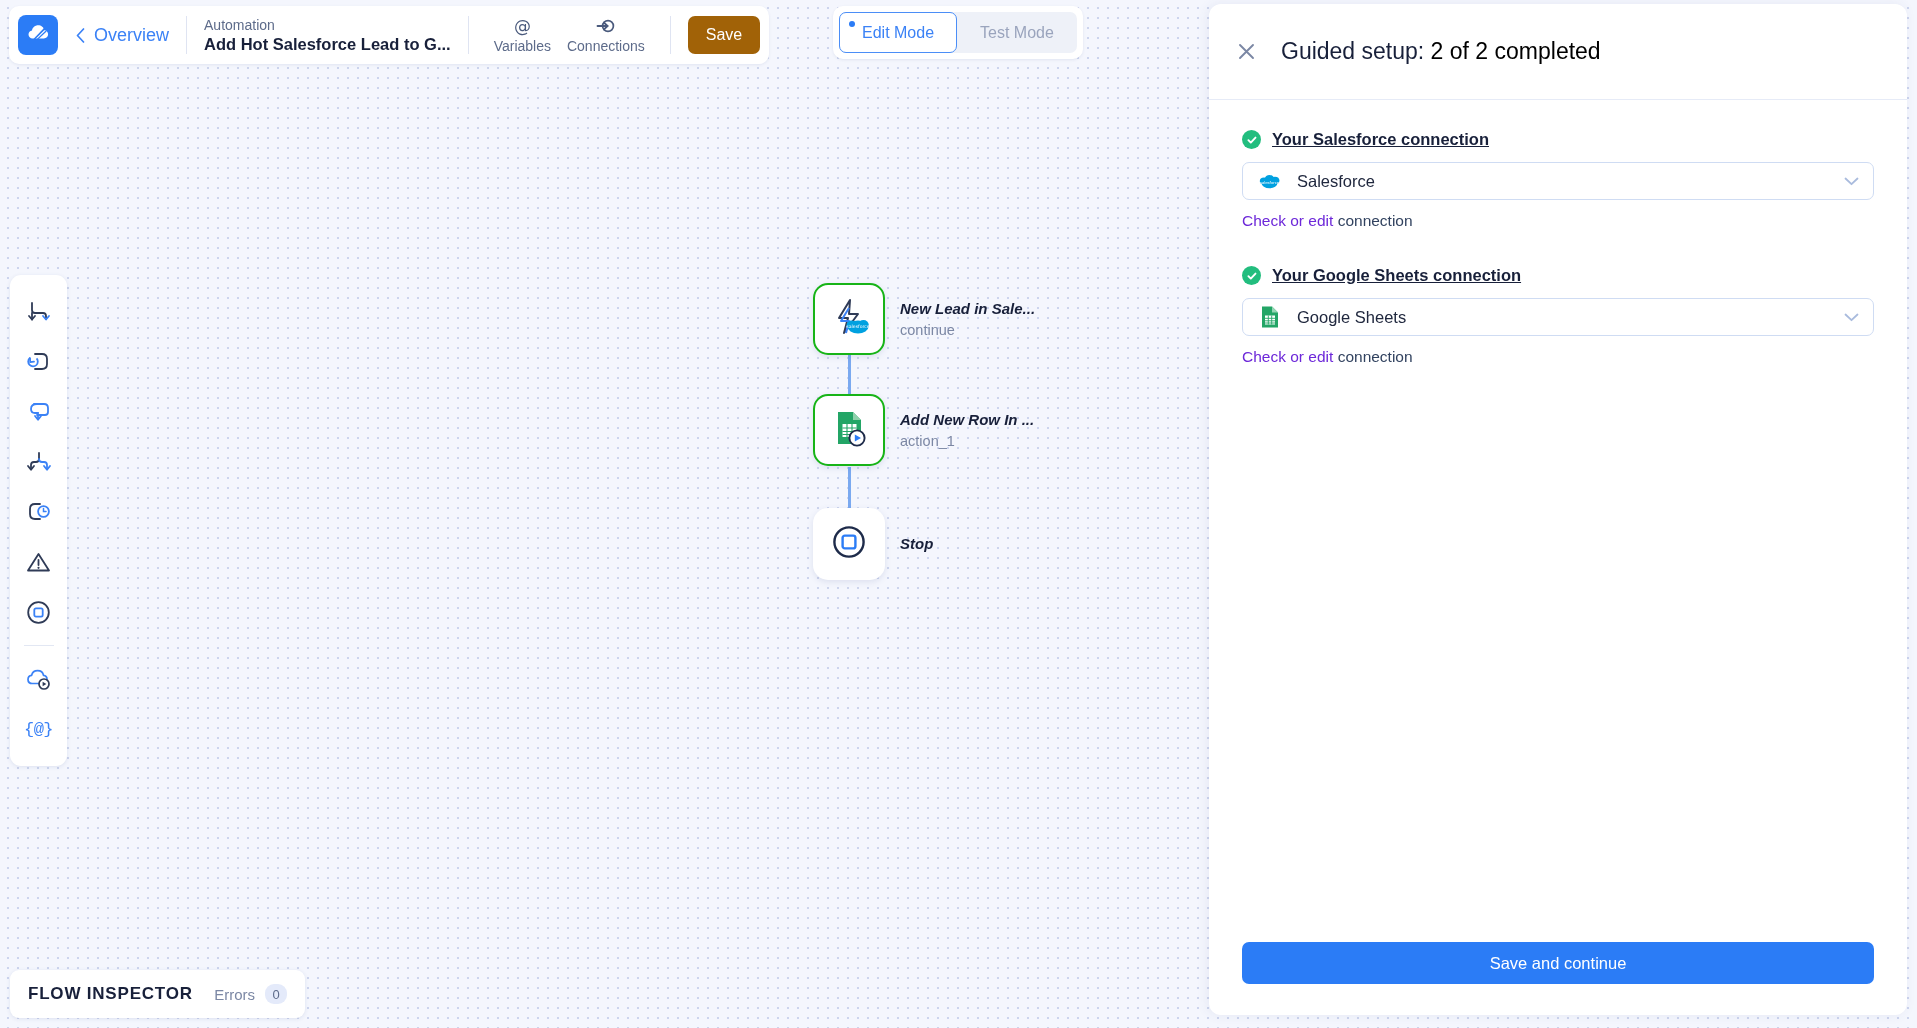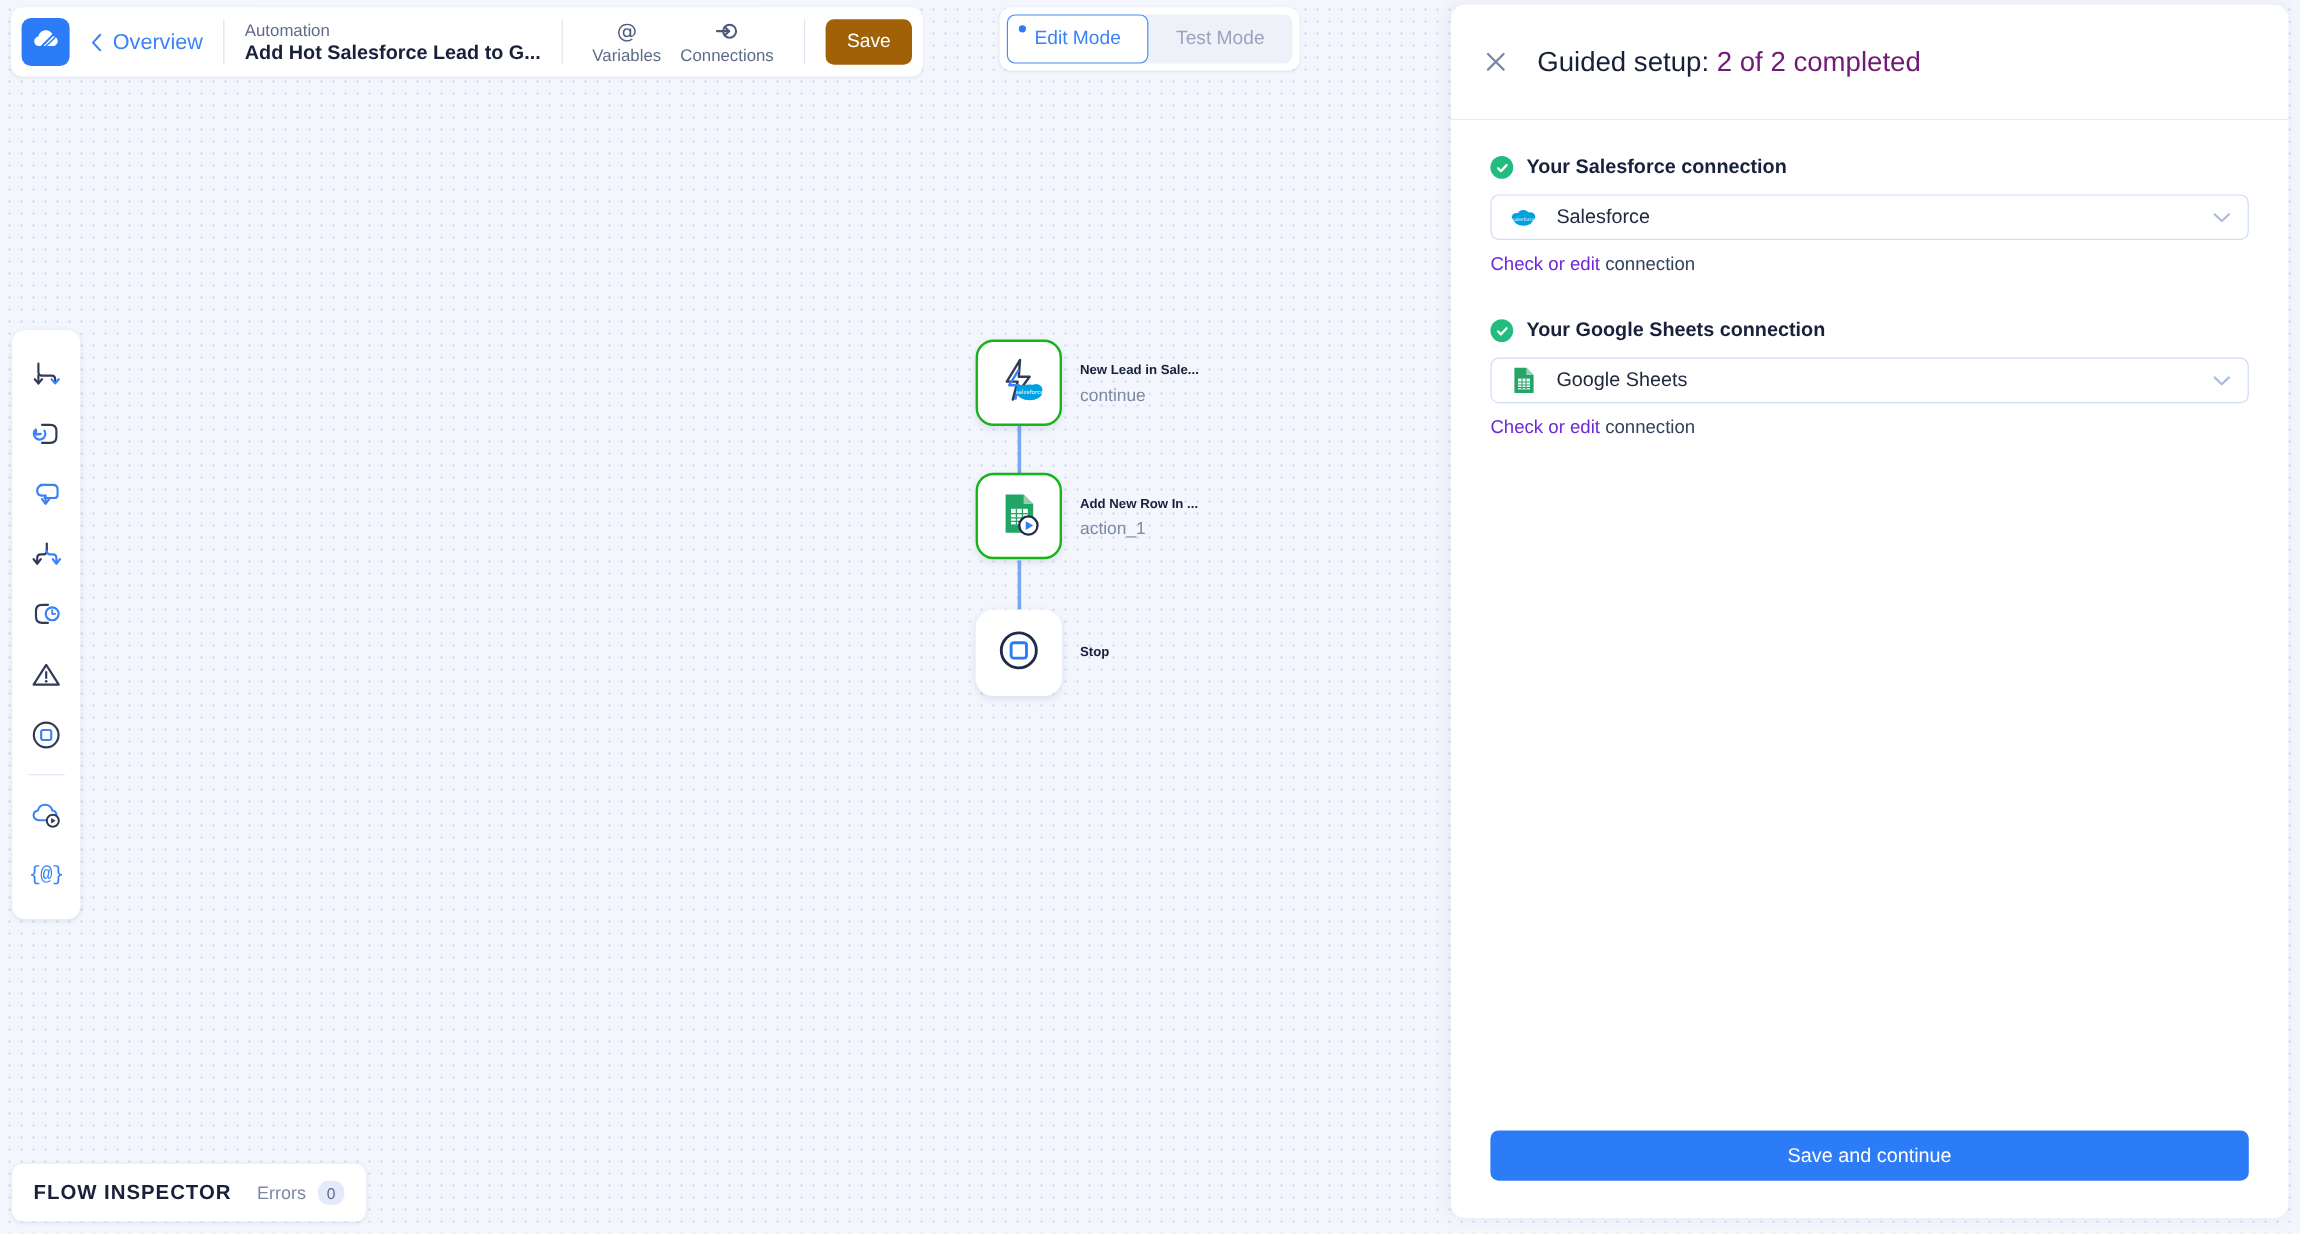--- a/index.html
+++ b/index.html
@@ -151,22 +151,22 @@
     cursor: pointer;
   }
   .node.sel { border: 2.5px solid #17b417; }
   .node-label {
     position: absolute;
     display: flex; flex-direction: column; justify-content: center;
     height: 72px;
     cursor: default;
   }
   .node-title {
-    font-size: 11px; font-weight: bold; color: #18203a;
-    line-height: 22px; white-space: nowrap;
+    font-size: 15px; font-weight: bold; color: #18203a;
+    line-height: 22px; white-space: nowrap; font-style: italic;
   }
   .node-sub { font-size: 14.5px; color: #7b87a4; line-height: 20px; }
   .edge {
     position: absolute;
     width: 2.5px;
     background: #7aa9f0;
   }
 
   
   .inspector {
@@ -210,32 +210,32 @@
     flex: 0 0 auto;
   }
   .close-x {
     width: 30px; height: 30px;
     display: flex; align-items: center; justify-content: center;
     cursor: pointer; color: #7b87a4; flex: 0 0 auto;
   }
   .panel-title {
     font-size: 23px; color: #18203a; margin-left: 20px; white-space: nowrap;
   }
-  .panel-title .muted { color: #701a75; }
+  .panel-title .muted { color: #000000; }
   .panel-body { flex: 1 1 auto; padding: 30px 33px 0 33px; overflow: hidden; }
   .panel-foot { flex: 0 0 auto; padding: 20px 33px 31px 33px; }
 
   .conn-group { margin-bottom: 36px; }
   .conn-head { display: flex; align-items: center; gap: 11px; margin-bottom: 13px; }
   .check-badge {
     width: 19px; height: 19px; border-radius: 50%;
     background: #22bd7e; display: flex; align-items: center; justify-content: center;
     flex: 0 0 auto;
   }
-  .conn-head-lbl { font-size: 16.5px; font-weight: bold; color: #18203a; }
+  .conn-head-lbl { font-size: 16.5px; font-weight: bold; color: #18203a; text-decoration: underline; }
   .select-box {
     height: 38px;
     border: 1px solid #cfdcf3;
     border-radius: 7px;
     display: flex; align-items: center;
     padding: 0 14px 0 15px;
     cursor: pointer; background: #fff;
   }
   .select-icon { width: 23px; height: 23px; display: flex; align-items: center; justify-content: center; flex: 0 0 auto; }
   .select-text { font-size: 16.5px; color: #20283e; margin-left: 16px; flex: 1 1 auto; }

